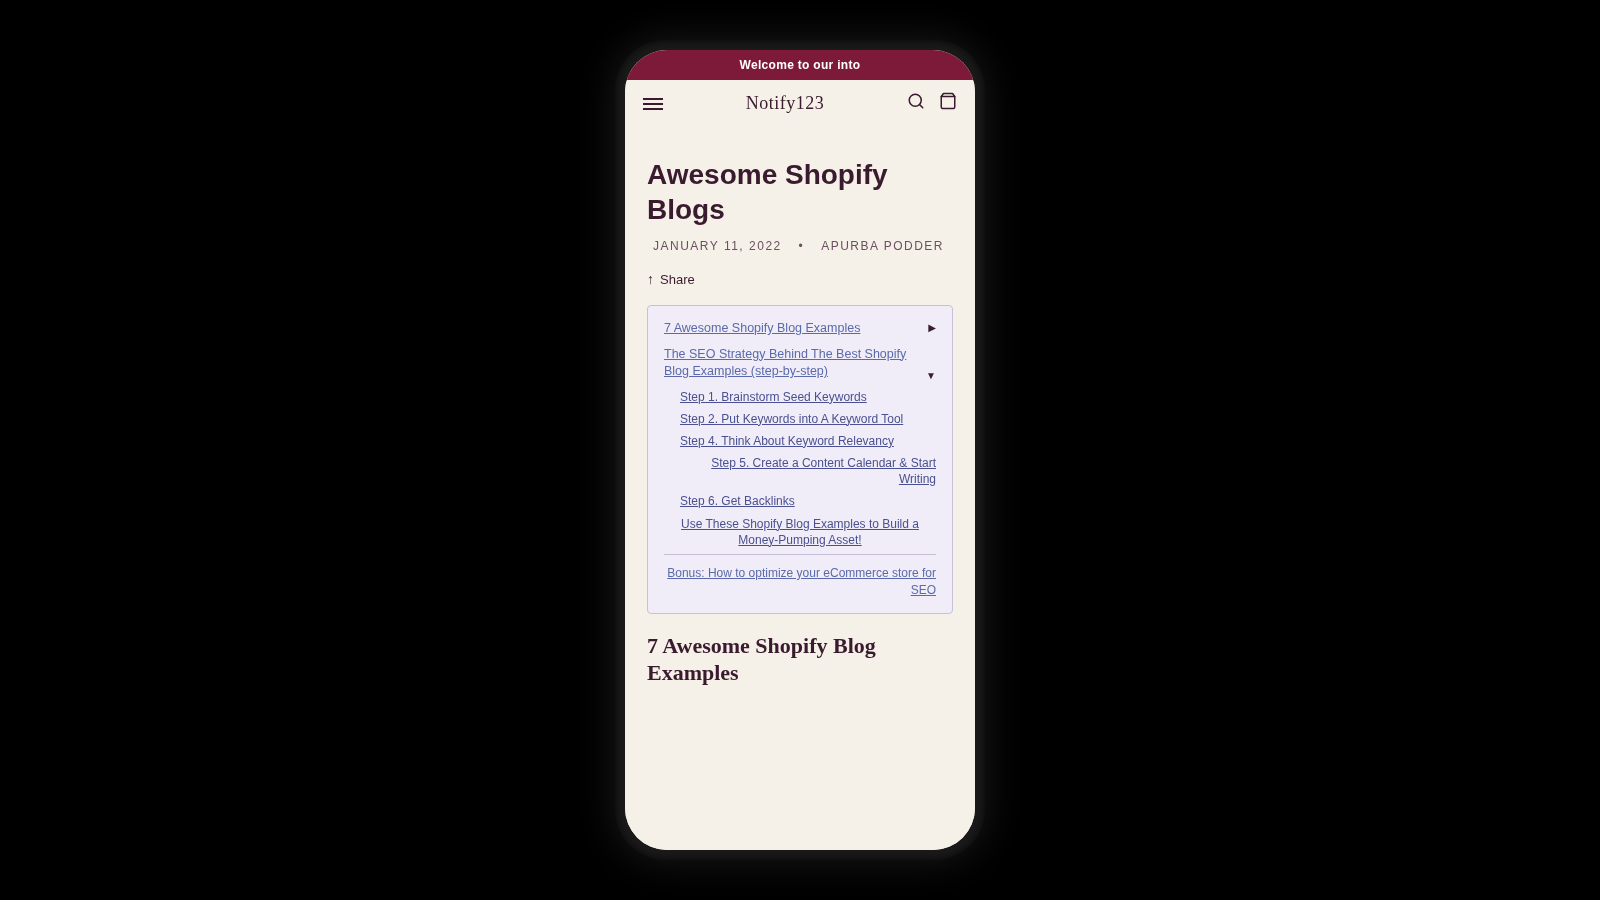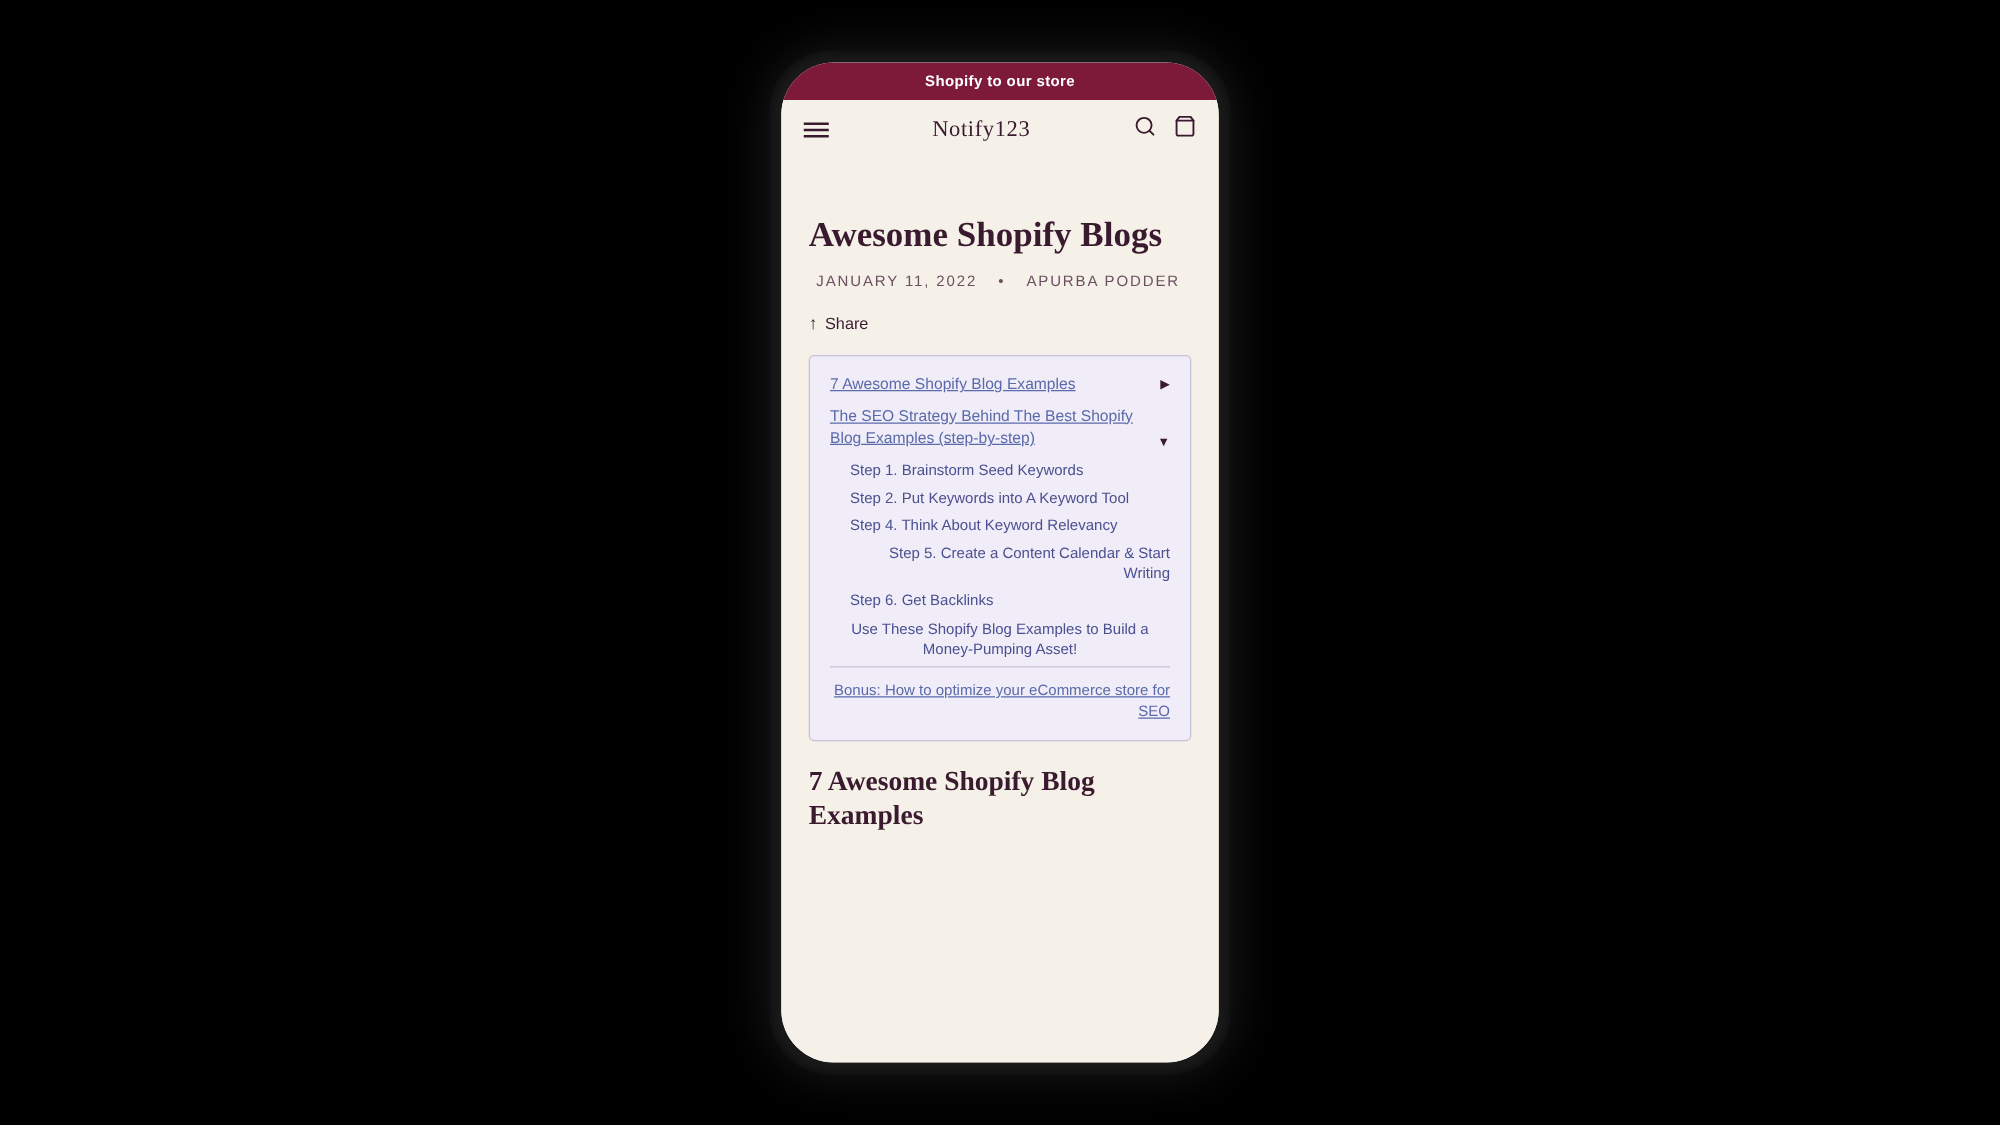--- a/index.html
+++ b/index.html
@@ -94,24 +94,24 @@
       flex: 1;
       overflow-y: auto;
       padding: 0 22px 20px;
       background: #f5f0e8;
     }
     .content::-webkit-scrollbar { display: none; }
 
     .post-title {
       font-size: 28px;
       color: #3a1a2e;
-      font-family: Liberation Serif, serif;
+      font-family: Liberation Sans, sans-serif;
       font-weight: bold;
       line-height: 1.25;
-      margin-top: 44px;
+      margin-top: 30px;
       margin-bottom: 12px;
     }
 
     .post-meta {
       font-size: 12px;
       color: #6b5060;
       letter-spacing: 1.5px;
       text-transform: uppercase;
       font-family: Arial, sans-serif;
       margin-bottom: 18px;
@@ -175,20 +175,21 @@
     }
 
     .toc-sub-links {
       margin-top: 2px;
     }
     .toc-sub-link {
       display: block;
       color: #4a5090;
       font-size: 12px;
       font-family: Arial, sans-serif;
+      text-decoration: underline;
       text-decoration-color: #4a5090;
       padding-left: 16px;
       margin-bottom: 6px;
       cursor: pointer;
       line-height: 1.35;
     }
 
     .toc-divider {
       height: 1px;
       background: #c8c0d8;
@@ -218,21 +219,21 @@
       padding: 0 0 10px;
     }
   </style>
 </head>
 <body>
 
 <div class="phone-outer">
   <div class="phone-inner">
 
     <div class="banner">
-      <span>Shopify to our store</span>
+      <span>Welcome to our into</span>
     </div>
 
     <nav class="nav">
       <div class="nav-menu">
         <span></span>
           <span></span>
           <span></span>
       </div>
       <div class="nav-logo">Notify123</div>
       <div class="nav-icons">

